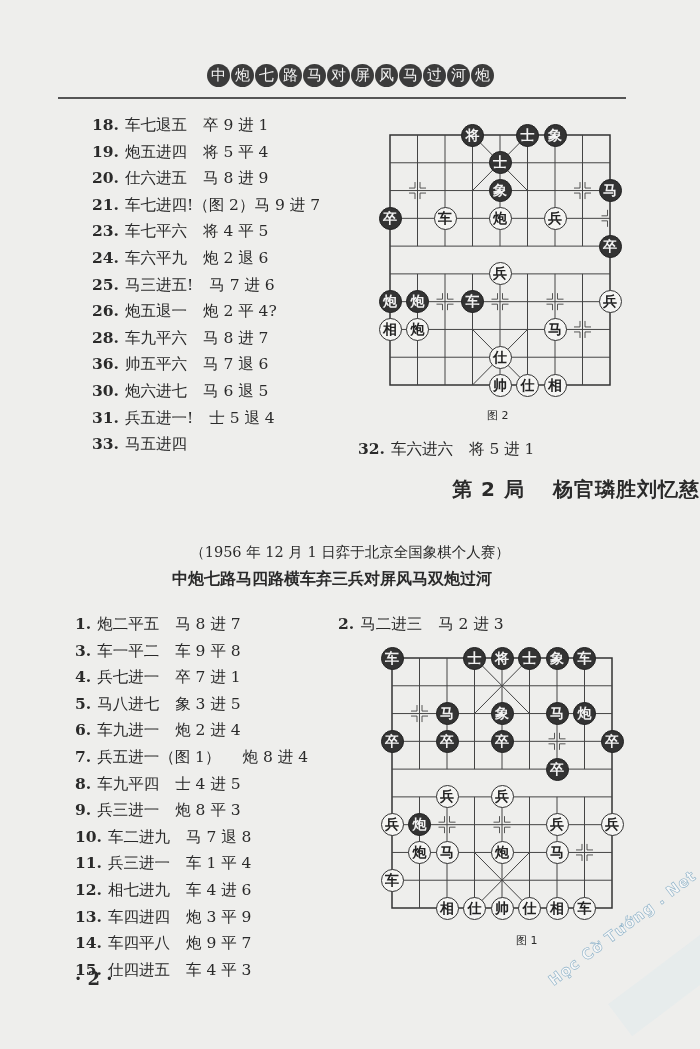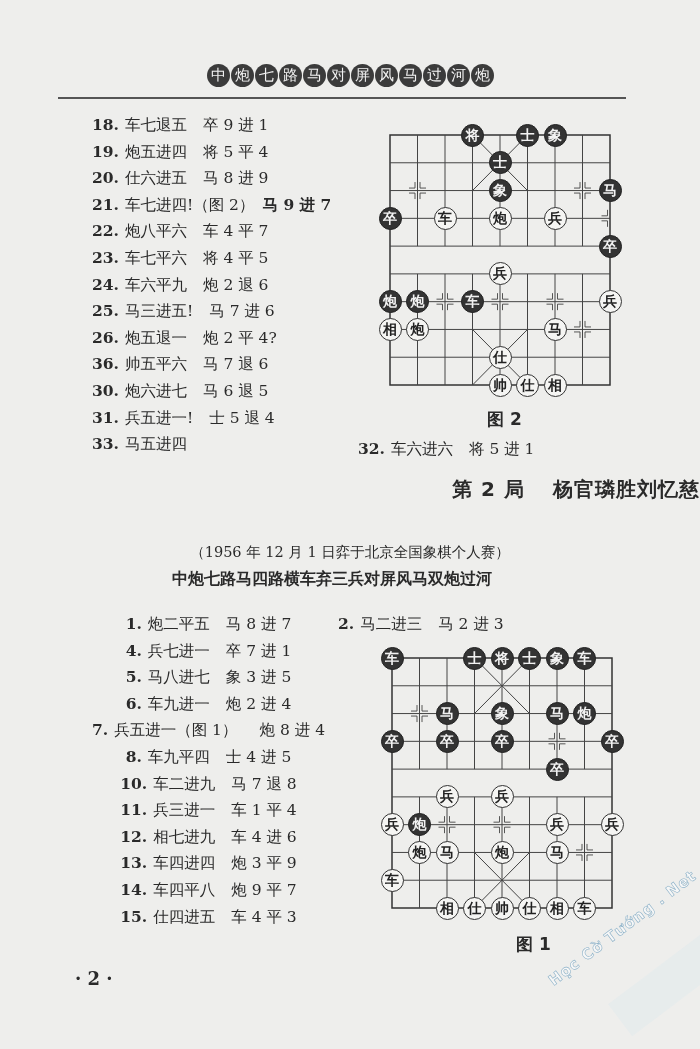--- a/index.html
+++ b/index.html
@@ -16,21 +16,21 @@
   .red{display:inline-block;}
   .blk{display:inline-block;margin-left:16px;}
   .game-title{position:absolute;left:0;width:700px;top:476px;text-align:right;
       font-family:"DejaVu Sans","Liberation Sans",sans-serif;font-size:20px;font-weight:bold;letter-spacing:1px;}
   .game-title .t2{margin-left:28px;}
   .game-meta{position:absolute;left:0;width:700px;top:543px;text-align:center;font-size:14.5px;}
   .game-opening{position:absolute;left:0;width:664px;top:569px;text-align:center;
       font-family:"DejaVu Sans","Liberation Sans",sans-serif;font-size:16px;font-weight:bold;}
   .board{position:absolute;}
   .board svg{display:block;overflow:visible;}
-  .fig-caption{position:absolute;font-size:17px;font-family:"DejaVu Sans","Liberation Sans",sans-serif;font-weight:bold;}
+  .fig-caption{position:absolute;font-size:11px;font-family:"DejaVu Sans","Liberation Sans",sans-serif;font-weight:normal;}
   .piece{position:absolute;width:23px;height:23px;border-radius:50%;box-sizing:border-box;
       font-family:"DejaVu Sans","Liberation Sans",sans-serif;font-size:14px;font-weight:bold;line-height:21px;text-align:center;}
   .piece.black{background:#333;color:#f2f2f2;border:1px solid #222;}
   .piece.red{background:#f5f5f3;color:#222;border:1.5px solid #333;}
   .page-number{position:absolute;left:75px;top:968px;font-size:18px;font-weight:bold;}
   .watermark{position:absolute;left:545px;top:975px;transform:rotate(-37deg);transform-origin:left top;
       font-family:"DejaVu Sans","Liberation Sans",sans-serif;font-size:15px;font-weight:bold;
       color:#f7f7f7;-webkit-text-stroke:0.6px #8fb3c9;letter-spacing:1px;white-space:nowrap;}
   .watermark-band{position:absolute;left:600px;top:940px;width:200px;height:40px;background:#dbe7ef;transform:rotate(-37deg);opacity:0.35;}
 </style>
@@ -50,26 +50,26 @@
     <span class="banner-char">过</span>
     <span class="banner-char">河</span>
     <span class="banner-char">炮</span>
   </div>
 <div class="header-rule"></div>
 
 <div class="moves" id="g1moves" style="left:92px;top:112px;">
     <div class="move"><span class="num">18.</span><span class="red">车七退五</span><span class="blk">卒 9 进 1</span></div>
     <div class="move"><span class="num">19.</span><span class="red">炮五进四</span><span class="blk">将 5 平 4</span></div>
     <div class="move"><span class="num">20.</span><span class="red">仕六进五</span><span class="blk">马 8 进 9</span></div>
-    <div class="move"><span class="num">21.</span><span class="red">车七进四!（图 2）</span><span class="blk" style="margin-left: 8px; font-weight: bold;">马 9 进 7</span></div>
-    <div class="move"><span class="num">22.</span><span class="red">炮八平六</span><span class="blk">车 4 平 7</span></div>
+    <div class="move"><span class="num">21.</span><span class="red">车七进四!（图 2）</span><span class="blk" style="margin-left: 0;">马 9 进 7</span></div>
     <div class="move"><span class="num">23.</span><span class="red">车七平六</span><span class="blk">将 4 平 5</span></div>
     <div class="move"><span class="num">24.</span><span class="red">车六平九</span><span class="blk">炮 2 退 6</span></div>
     <div class="move"><span class="num">25.</span><span class="red">马三进五!</span><span class="blk">马 7 进 6</span></div>
     <div class="move"><span class="num">26.</span><span class="red">炮五退一</span><span class="blk">炮 2 平 4?</span></div>
+    <div class="move"><span class="num">28.</span><span class="red">车九平六</span><span class="blk">马 8 进 7</span></div>
     <div class="move"><span class="num">36.</span><span class="red">帅五平六</span><span class="blk">马 7 退 6</span></div>
     <div class="move"><span class="num">30.</span><span class="red">炮六进七</span><span class="blk">马 6 退 5</span></div>
     <div class="move"><span class="num">31.</span><span class="red">兵五进一!</span><span class="blk">士 5 退 4</span></div>
     <div class="move"><span class="num">33.</span><span class="red">马五进四</span><span class="blk"></span></div>
   </div>
 
 <div class="board" id="fig2" style="left:390px;top:135px;">
     <svg width="220" height="250">
       <rect x="0" y="0" width="220" height="250" fill="none" stroke="#333" stroke-width="1.5"></rect>
       <line x1="0" y1="27.77777777777778" x2="220" y2="27.77777777777778" stroke="#444" stroke-width="1"></line>
@@ -232,27 +232,29 @@
 </div>
 <div class="game-meta">（1956 年 12 月 1 日弈于北京全国象棋个人赛）</div>
 <div class="game-opening">中炮七路马四路横车弃三兵对屏风马双炮过河</div>
 
 <div class="moves" style="left:338px;top:611px;">
   <div class="move">
     <span class="num">2.</span><span class="red">马二进三</span><span class="blk">马 2 进 3</span>
   </div>
 </div>
 
-<div class="moves" id="g2moves" style="left:92px;top:611px;text-align:center;">
+<div class="moves" id="g2moves" style="left:75px;top:611px;">
     <div class="move"><span class="num">1.</span><span class="red">炮二平五</span><span class="blk">马 8 进 7</span></div>
+    <div class="move"><span class="num">3.</span><span class="red">车一平二</span><span class="blk">车 9 平 8</span></div>
     <div class="move"><span class="num">4.</span><span class="red">兵七进一</span><span class="blk">卒 7 进 1</span></div>
     <div class="move"><span class="num">5.</span><span class="red">马八进七</span><span class="blk">象 3 进 5</span></div>
     <div class="move"><span class="num">6.</span><span class="red">车九进一</span><span class="blk">炮 2 进 4</span></div>
     <div class="move"><span class="num">7.</span><span class="red">兵五进一（图 1）</span><span class="blk" style="margin-left: 22px;">炮 8 进 4</span></div>
     <div class="move"><span class="num">8.</span><span class="red">车九平四</span><span class="blk">士 4 进 5</span></div>
+    <div class="move"><span class="num">9.</span><span class="red">兵三进一</span><span class="blk">炮 8 平 3</span></div>
     <div class="move"><span class="num">10.</span><span class="red">车二进九</span><span class="blk">马 7 退 8</span></div>
     <div class="move"><span class="num">11.</span><span class="red">兵三进一</span><span class="blk">车 1 平 4</span></div>
     <div class="move"><span class="num">12.</span><span class="red">相七进九</span><span class="blk">车 4 进 6</span></div>
     <div class="move"><span class="num">13.</span><span class="red">车四进四</span><span class="blk">炮 3 平 9</span></div>
     <div class="move"><span class="num">14.</span><span class="red">车四平八</span><span class="blk">炮 9 平 7</span></div>
     <div class="move"><span class="num">15.</span><span class="red">仕四进五</span><span class="blk">车 4 平 3</span></div>
   </div>
 
 <div class="board" id="fig1" style="left:392px;top:658px;">
     <svg width="220" height="250">

